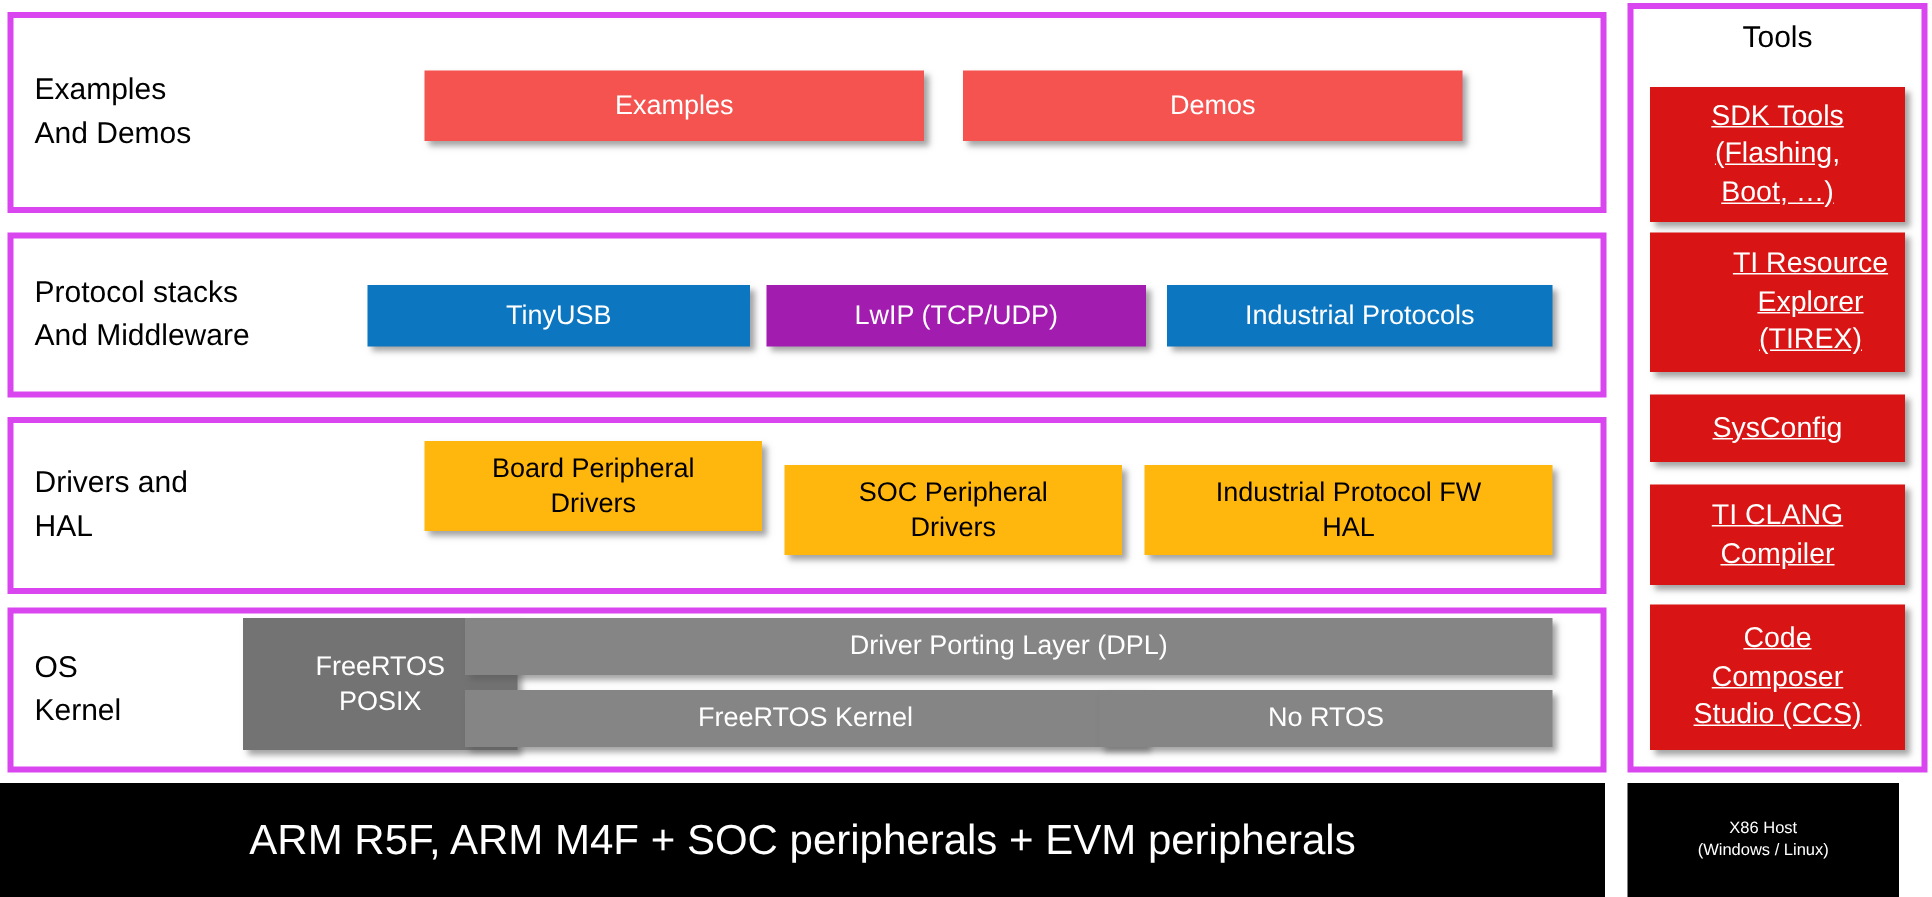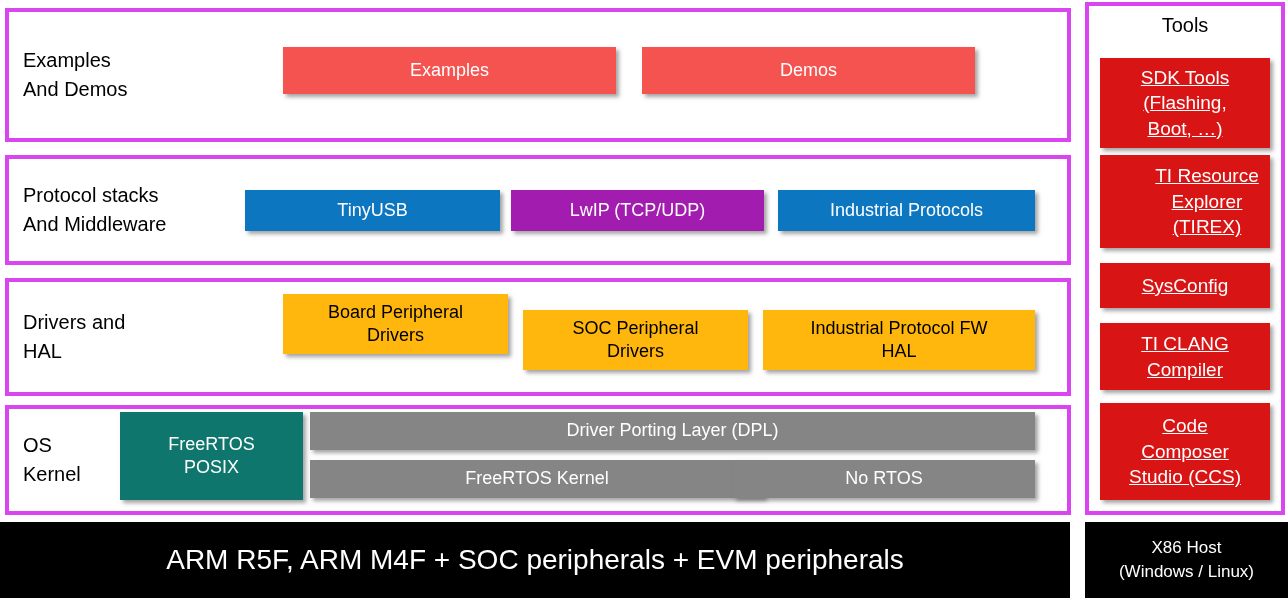--- a/index.html
+++ b/index.html
@@ -53,23 +53,23 @@
     position: absolute; left: 0; top: 8px; width: 100%; text-align: center;
     color: #000; font-size: 20px;
   }
   .tool-block { left: 11px; width: 170px; font-size: 19px; line-height: 1.35; text-decoration: underline; }
   #tool-sdk   { top: 52px;  height: 90px; }
   #tool-tirex { top: 149px; height: 93px; padding-left: 44px; }
   #tool-sysconfig { top: 257px; height: 45px; }
   #tool-clang { top: 317px; height: 67px; }
   #tool-ccs   { top: 397px; height: 97px; }
   #x86-host {
-    position: absolute; left: 1085px; top: 522px; width: 203px; height: 76px;
+    position: absolute; left: 1085px; top: 522px; width: 181px; height: 76px;
     background: #000; color: #fff; display: flex; align-items: center; justify-content: center;
-    text-align: center; font-size: 17px; line-height: 1.4; white-space: pre-line;
+    text-align: center; font-size: 11px; line-height: 1.4; white-space: pre-line;
   }
 </style>
 </head>
 <body>
 
 <div id="stage">
 
   <div class="panel" id="row-examples">
     <div class="row-label">Examples
 And Demos</div>
@@ -92,21 +92,21 @@
 Drivers</div>
     <div class="block text-black" id="blk-soc" style="background-color: rgb(255, 182, 13);">SOC Peripheral
 Drivers</div>
     <div class="block text-black" id="blk-indfw" style="background-color: rgb(255, 182, 13);">Industrial Protocol FW
 HAL</div>
   </div>
 
   <div class="panel" id="row-os">
     <div class="row-label">OS
 Kernel</div>
-    <div class="block" id="blk-posix" style="background-color: #0f766e;">FreeRTOS
+    <div class="block" id="blk-posix" style="background-color: #737373; margin-left: 42px;">FreeRTOS
 POSIX</div>
     <div class="block" id="blk-dpl" style="background-color: rgb(133, 133, 133);">Driver Porting Layer (DPL)</div>
     <div class="block" id="blk-frtosk" style="background-color: rgb(133, 133, 133);">FreeRTOS Kernel</div>
     <div class="block" id="blk-nortos" style="background-color: rgb(133, 133, 133);">No RTOS</div>
   </div>
 
   <div id="hardware-bar">ARM R5F, ARM M4F + SOC peripherals + EVM peripherals</div>
 
   <div class="panel" id="tools-panel">
     <div id="tools-title">Tools</div>

